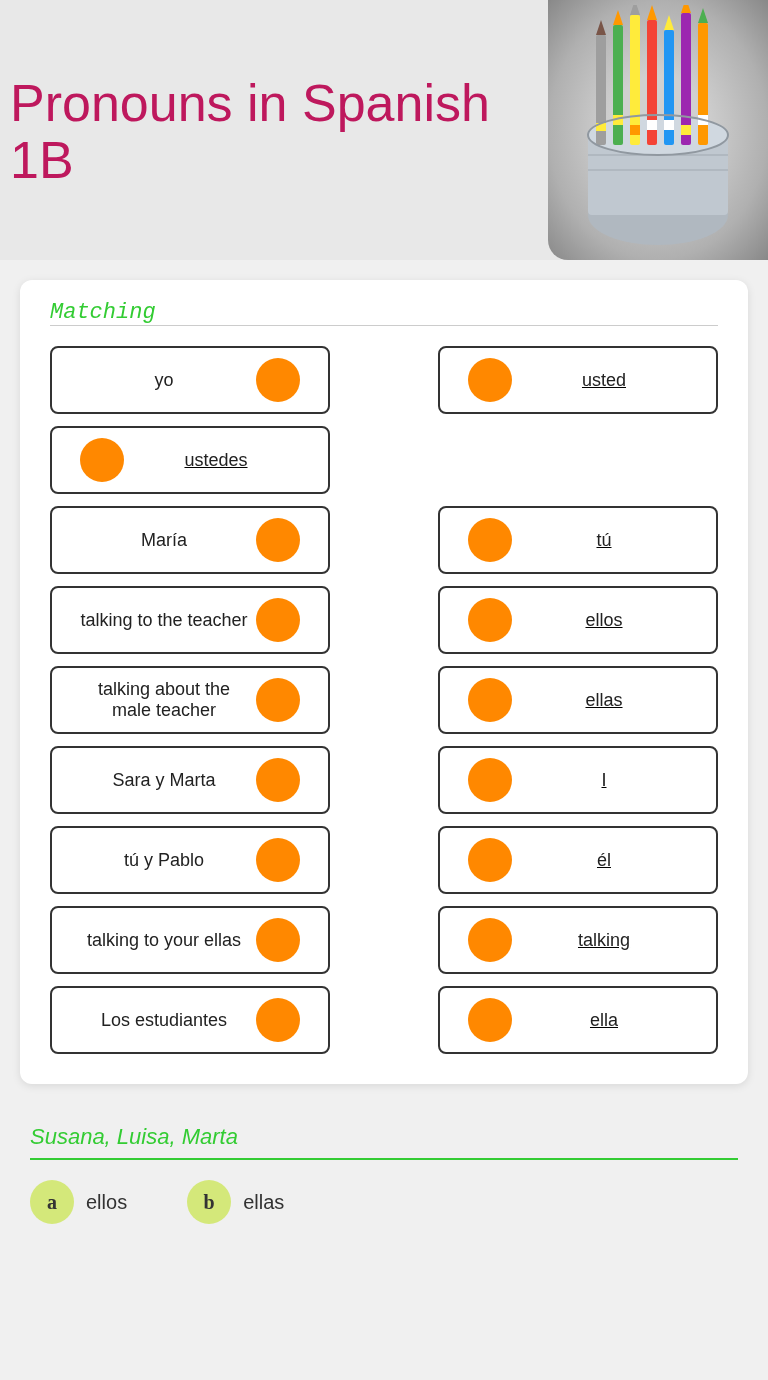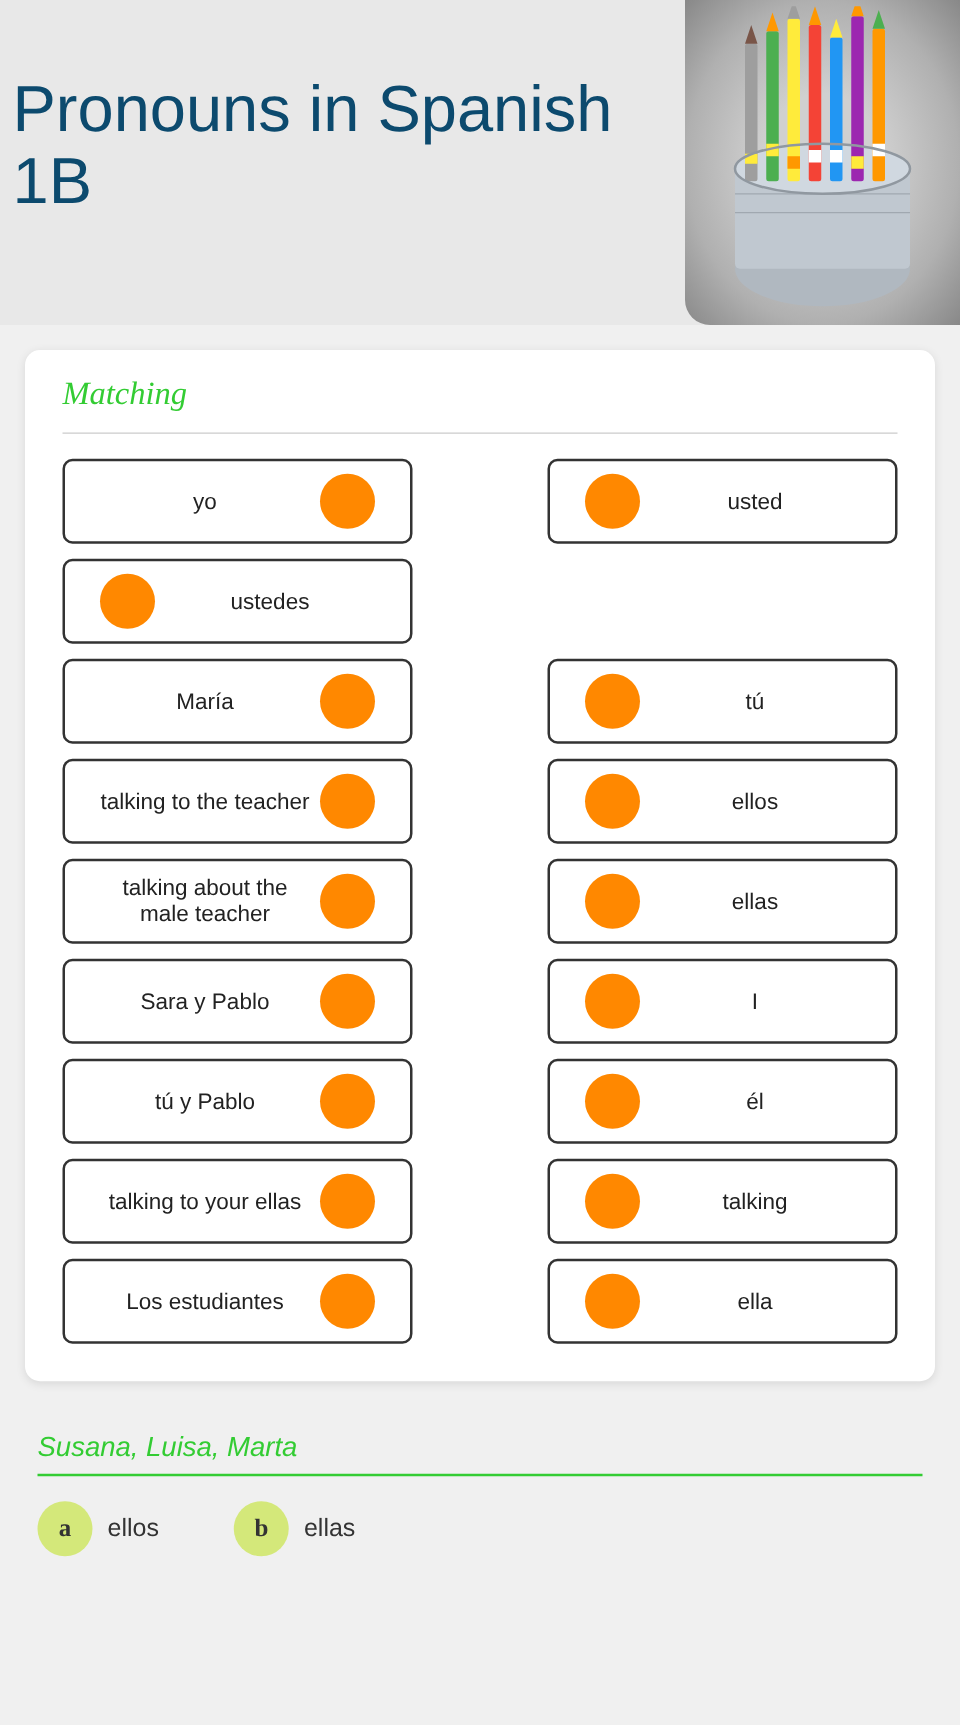--- a/index.html
+++ b/index.html
@@ -15,25 +15,25 @@
     
     .header {
       position: relative;
       background: #e8e8e8;
       height: 260px;
       overflow: hidden;
     }
 
     .header-title {
       position: absolute;
-      top: 60px;
+      top: 75px;
       left: 10px;
       font-family: 'Comic Sans MS', cursive, sans-serif;
       font-size: 52px;
-      color: #0c4a6e;
+      color: #be185d;
       line-height: 1.1;
       font-weight: normal;
     }
 
     .pencil-cup {
       position: absolute;
       top: 0;
       right: 0;
       width: 220px;
       height: 260px;
@@ -56,23 +56,22 @@
       background: white;
       margin: 20px 20px;
       border-radius: 12px;
       padding: 20px 30px 30px;
       box-shadow: 0 2px 8px rgba(0,0,0,0.1);
     }
 
     .section-title {
       color: #33cc33;
       font-style: italic;
-      font-size: 26px;
-      margin-bottom: 16px;
-      font-family: Liberation Serif, serif;
+      font-size: 22px;
+      font-family: Liberation Mono, monospace;
     }
 
     .divider {
       border: none;
       border-top: 1px solid #ccc;
       margin-bottom: 20px;
     }
 
     
     .matching-grid {
@@ -98,20 +97,21 @@
       position: relative;
       background: white;
     }
 
     .match-item.left {
       justify-content: flex-start;
     }
 
     .match-item.right {
       justify-content: space-between;
+      text-decoration: underline;
     }
 
     .match-text {
       font-size: 18px;
       color: #222;
       text-align: center;
       flex: 1;
     }
 
     .match-circle {
@@ -284,21 +284,21 @@
         <div class="match-circle"></div>
       </div>
       <div class="match-item right">
         <div class="match-circle"></div>
         <span class="match-text">ellas</span>
       </div>
     </div>
 
     <div class="matching-row">
       <div class="match-item left">
-        <span class="match-text">Sara y Pablo</span>
+        <span class="match-text">Sara y Marta</span>
         <div class="match-circle"></div>
       </div>
       <div class="match-item right">
         <div class="match-circle"></div>
         <span class="match-text">I</span>
       </div>
     </div>
 
     <div class="matching-row">
       <div class="match-item left">

